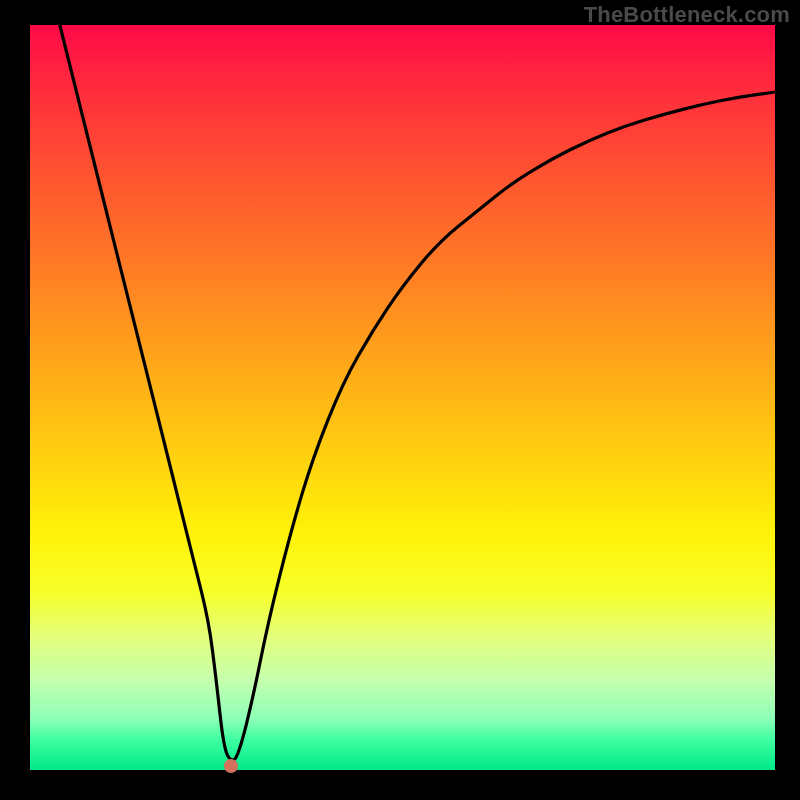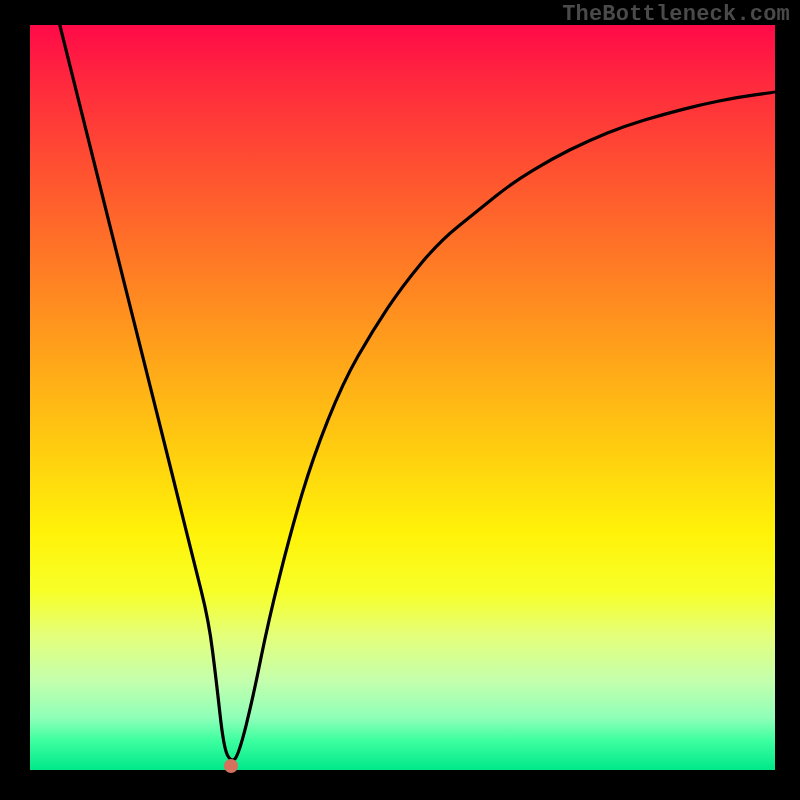--- a/index.html
+++ b/index.html
@@ -9,21 +9,20 @@
     height: 800px;
     background: #000;
     font-family: Arial, Helvetica, sans-serif;
     overflow: hidden;
   }
   .frame {
     position: relative;
     width: 800px;
     height: 788px;
     background: #000;
-    font-family: Liberation Mono, monospace;
   }
   .watermark {
     position: absolute;
     top: 2px;
     right: 10px;
     color: #4a4a4a;
     font-size: 22px;
     font-weight: 600;
     letter-spacing: 0.2px;
     z-index: 10;

